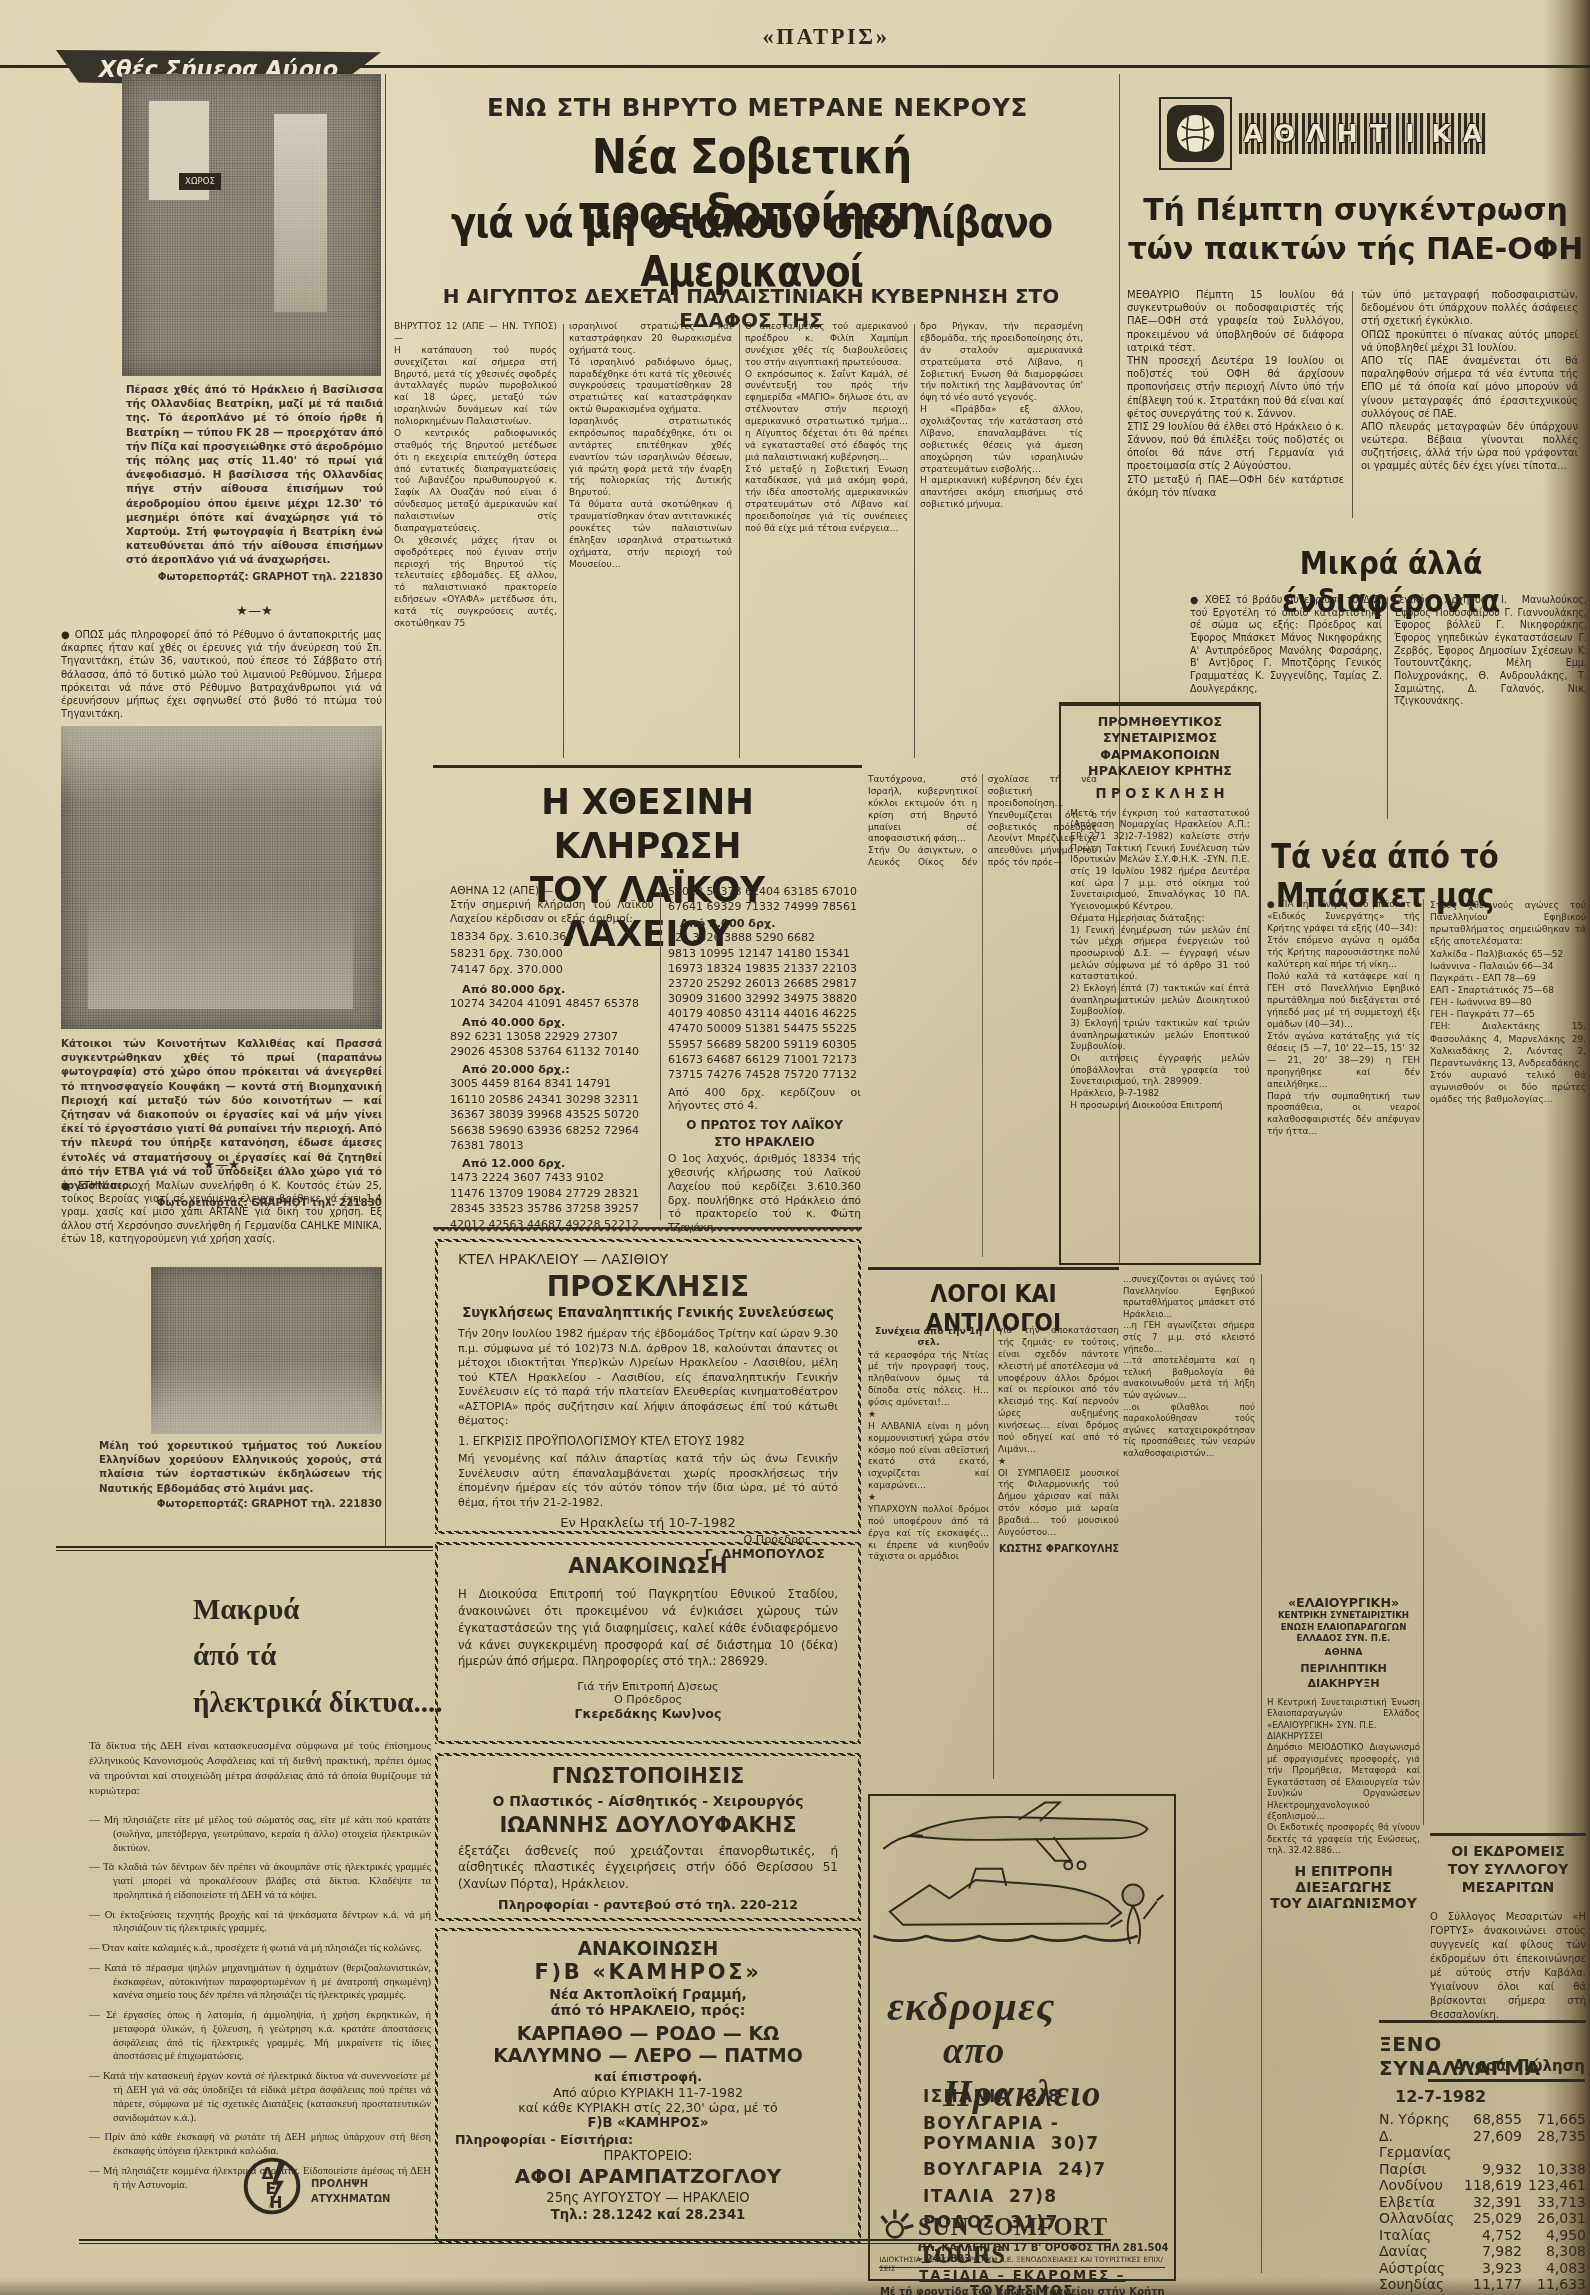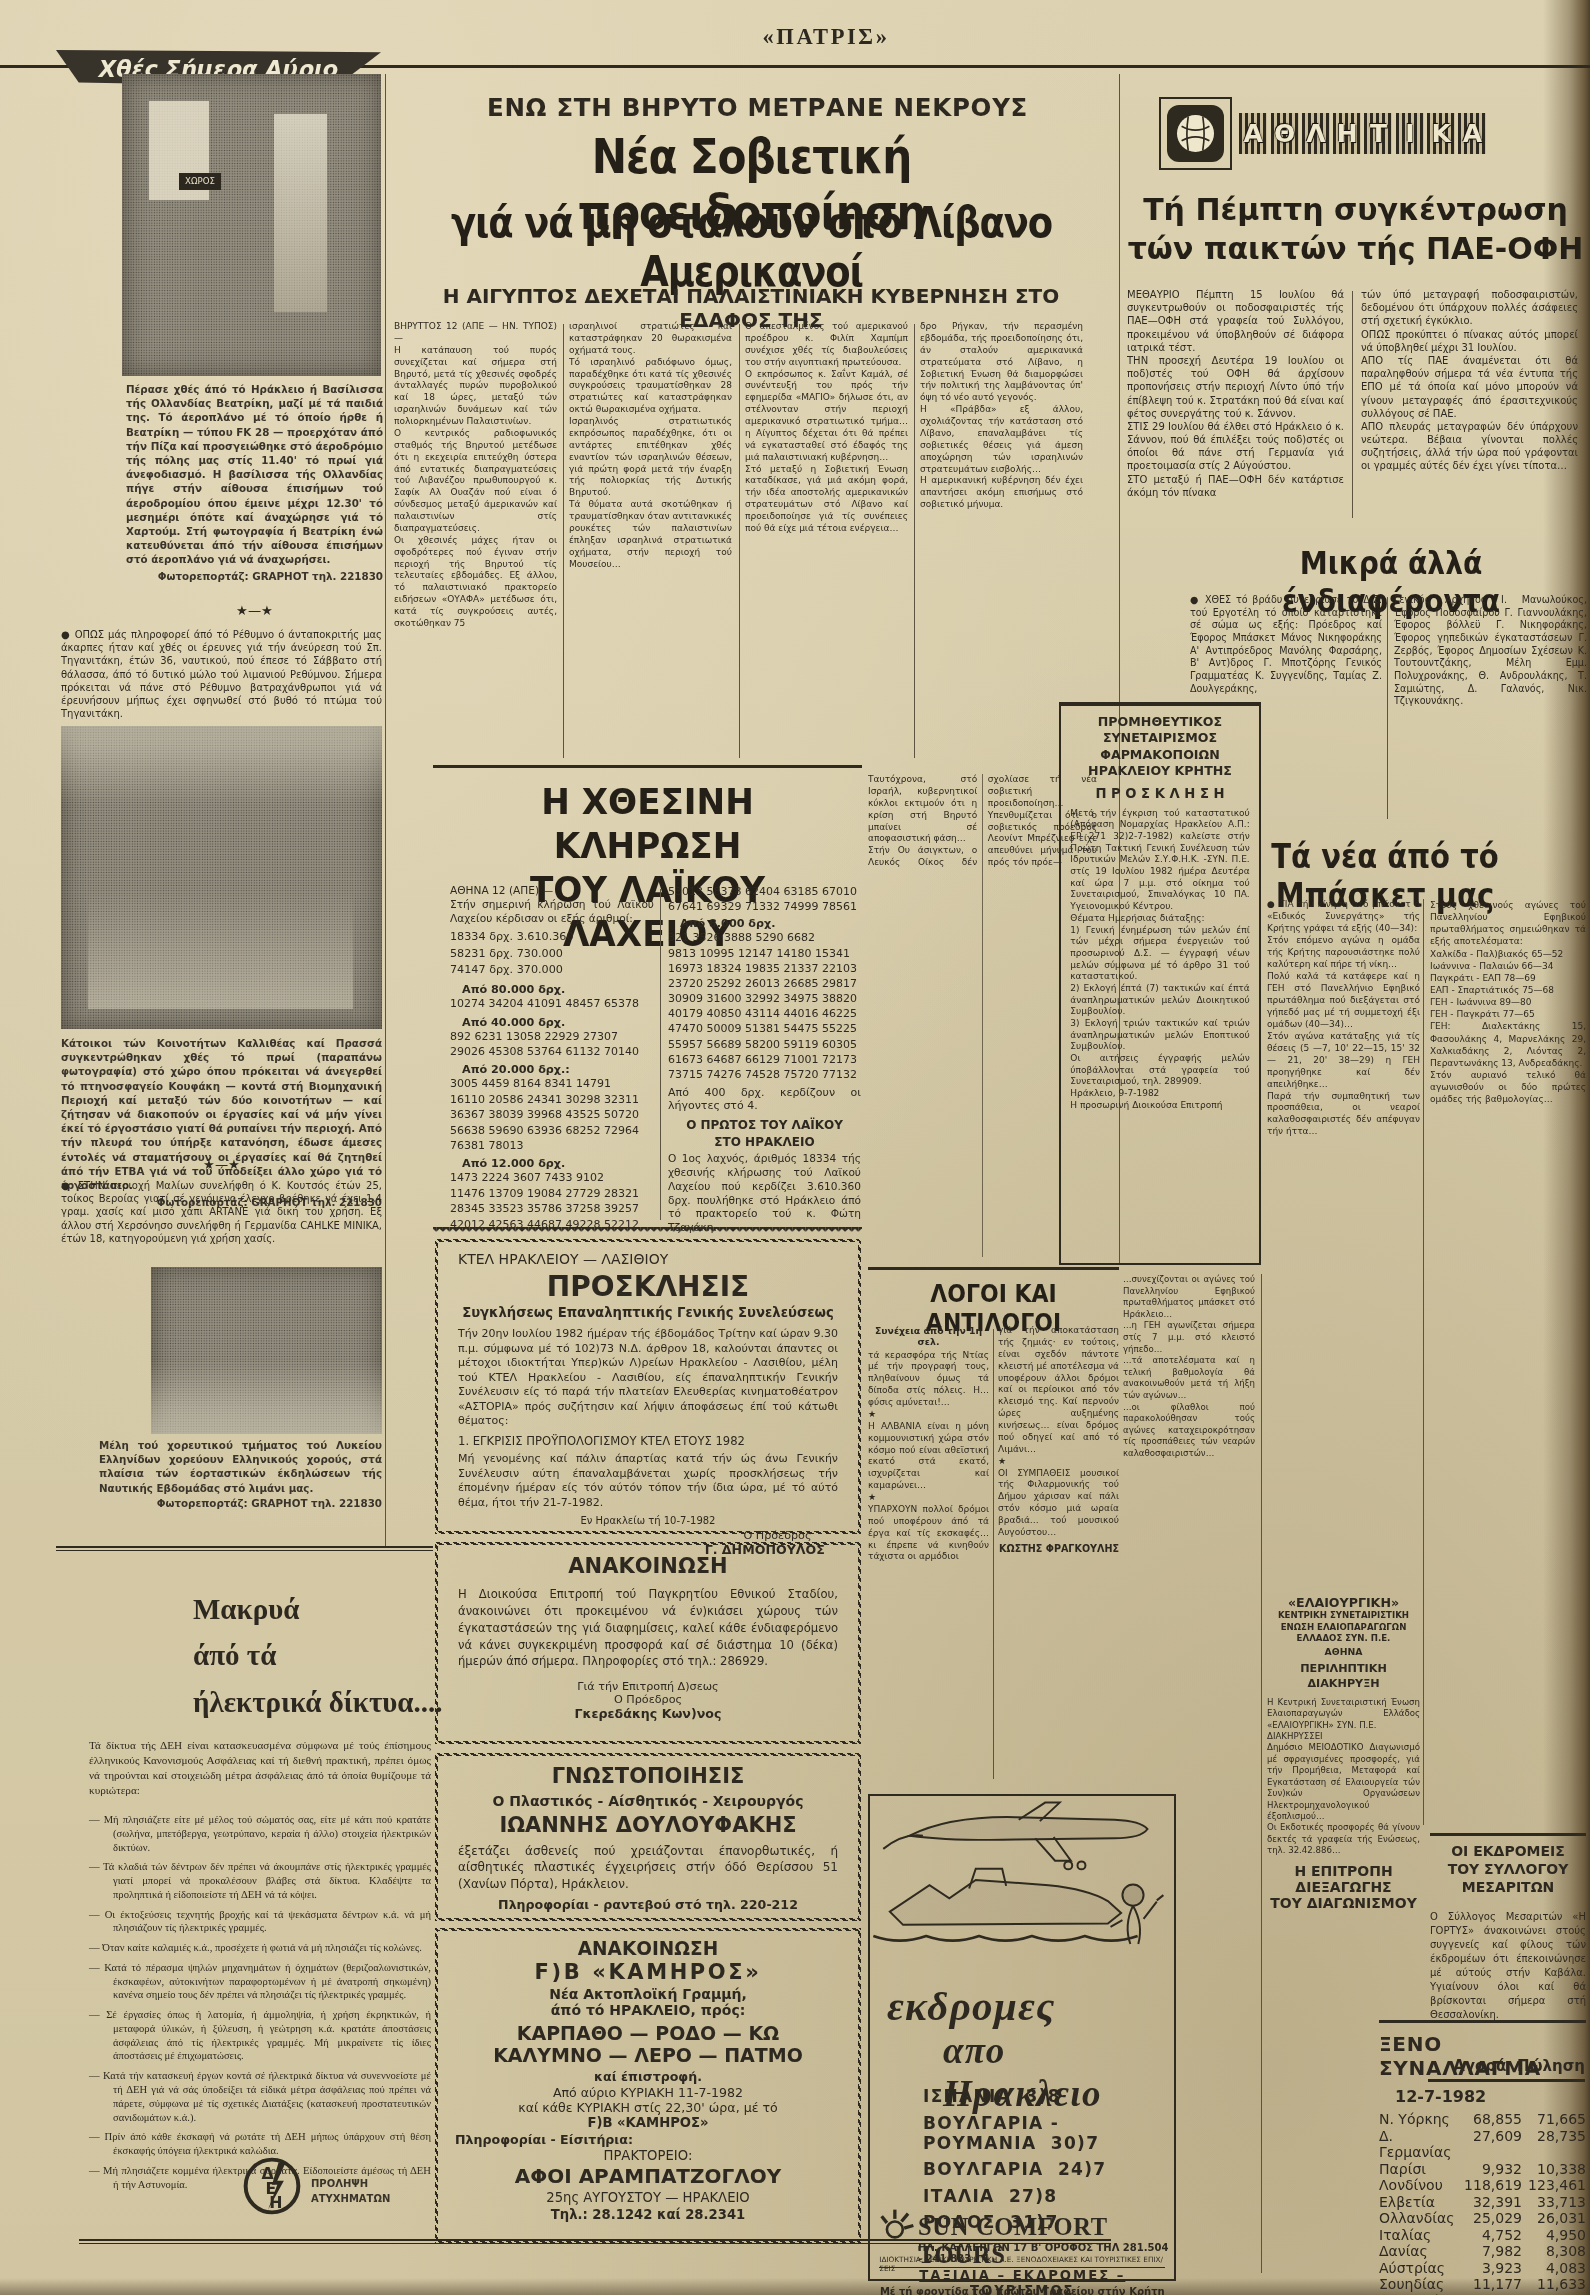--- a/index.html
+++ b/index.html
@@ -208,22 +208,22 @@
   </div>
 
   <div class="abs zz" style="left:433px;top:1227px;width:429px;"></div>
 
   <div class="abs zzbox" style="left:435px;top:1239px;width:426px;height:295px;box-sizing:border-box;padding:9.3px 20px;">
     <div style="font-size:14px;">ΚΤΕΛ ΗΡΑΚΛΕΙΟΥ — ΛΑΣΙΘΙΟΥ</div>
     <div class="ctr b" style="font-size:28px;margin-top:2.6px;">ΠΡΟΣΚΛΗΣΙΣ</div>
     <div class="ctr b" style="font-size:13.2px;margin-top:2.6px;">Συγκλήσεως Επαναληπτικής Γενικής Συνελεύσεως</div>
     <div class="just" style="font-size:11px;line-height:1.32;margin-top:6.6px;">Τήν 20ην Ιουλίου 1982 ήμέραν τής έβδομάδος Τρίτην καί ώραν 9.30 π.μ. σύμφωνα μέ τό 102)73 Ν.Δ. άρθρον 18, καλούνται άπαντες οι μέτοχοι ιδιοκτήται Υπερ)κών Λ)ρείων Ηρακλείου - Λασιθίου, μέλη τού ΚΤΕΛ Ηρακλείου - Λασιθίου, είς έπαναληπτικήν Γενικήν Συνέλευσιν είς τό παρά τήν πλατείαν Ελευθερίας κινηματοθέατρον «ΑΣΤΟΡΙΑ» πρός συζήτησιν καί λήψιν άποφάσεως έπί τού κάτωθι θέματος:</div>
     <div style="font-size:11.6px;margin-top:5.3px;">1. ΕΓΚΡΙΣΙΣ ΠΡΟΫΠΟΛΟΓΙΣΜΟΥ ΚΤΕΛ ΕΤΟΥΣ 1982</div>
-    <div class="just" style="font-size:11px;line-height:1.32;margin-top:4px;">Μή γενομένης καί πάλιν άπαρτίας κατά τήν ώς άνω Γενικήν Συνέλευσιν αύτη έπαναλαμβάνεται χωρίς προσκλήσεως τήν έπομένην ήμέραν είς τόν αύτόν τόπον τήν ίδια ώρα, μέ τό αύτό θέμα, ήτοι τήν 21-7-1982.</div>
-    <div class="ctr" style="font-size:10px;margin-top:5.3px;">Εν Ηρακλείω τή 10-7-1982</div>
+    <div class="just" style="font-size:11px;line-height:1.32;margin-top:4px;">Μή γενομένης καί πάλιν άπαρτίας κατά τήν ώς άνω Γενικήν Συνέλευσιν αύτη έπαναλαμβάνεται χωρίς προσκλήσεως τήν έπομένην ήμέραν είς τόν αύτόν τόπον τήν ίδια ώρα, μέ τό αύτό θέμα, ήτοι τήν 21-2-1982.</div>
+    <div class="ctr" style="font-size:13px;margin-top:5.3px;">Εν Ηρακλείω τή 10-7-1982</div>
     <div class="rt" style="font-size:11.2px;margin-top:2.6px;padding-right:26.5px;">Ο Πρόεδρος</div>
     <div class="rt b" style="font-size:12.6px;padding-right:13.2px;">Γ. ΔΗΜΟΠΟΥΛΟΣ</div>
   </div>
 
   <div class="abs zzbox" style="left:435px;top:1542px;width:426px;height:202px;box-sizing:border-box;padding:9.3px 20px;">
     <div class="ctr b" style="font-size:21px;">ΑΝΑΚΟΙΝΩΣΗ</div>
     <div class="just" style="font-size:11.6px;line-height:1.45;margin-top:8px;">Η Διοικούσα Επιτροπή τού Παγκρητίου Εθνικού Σταδίου, άνακοινώνει ότι προκειμένου νά έν)κιάσει χώρους τών έγκαταστάσεών της γιά διαφημίσεις, καλεί κάθε ένδιαφερόμενο νά κάνει συγκεκριμένη προσφορά καί σέ διάστημα 10 (δέκα) ήμερών άπό σήμερα. Πληροφορίες στό τηλ.: 286929.</div>
     <div class="ctr" style="font-size:11.2px;margin-top:9.3px;">Γιά τήν Επιτροπή Δ)σεως</div>
     <div class="ctr" style="font-size:11.2px;">Ο Πρόεδρος</div>
     <div class="ctr b" style="font-size:12.6px;">Γκερεδάκης Κων)νος</div>

